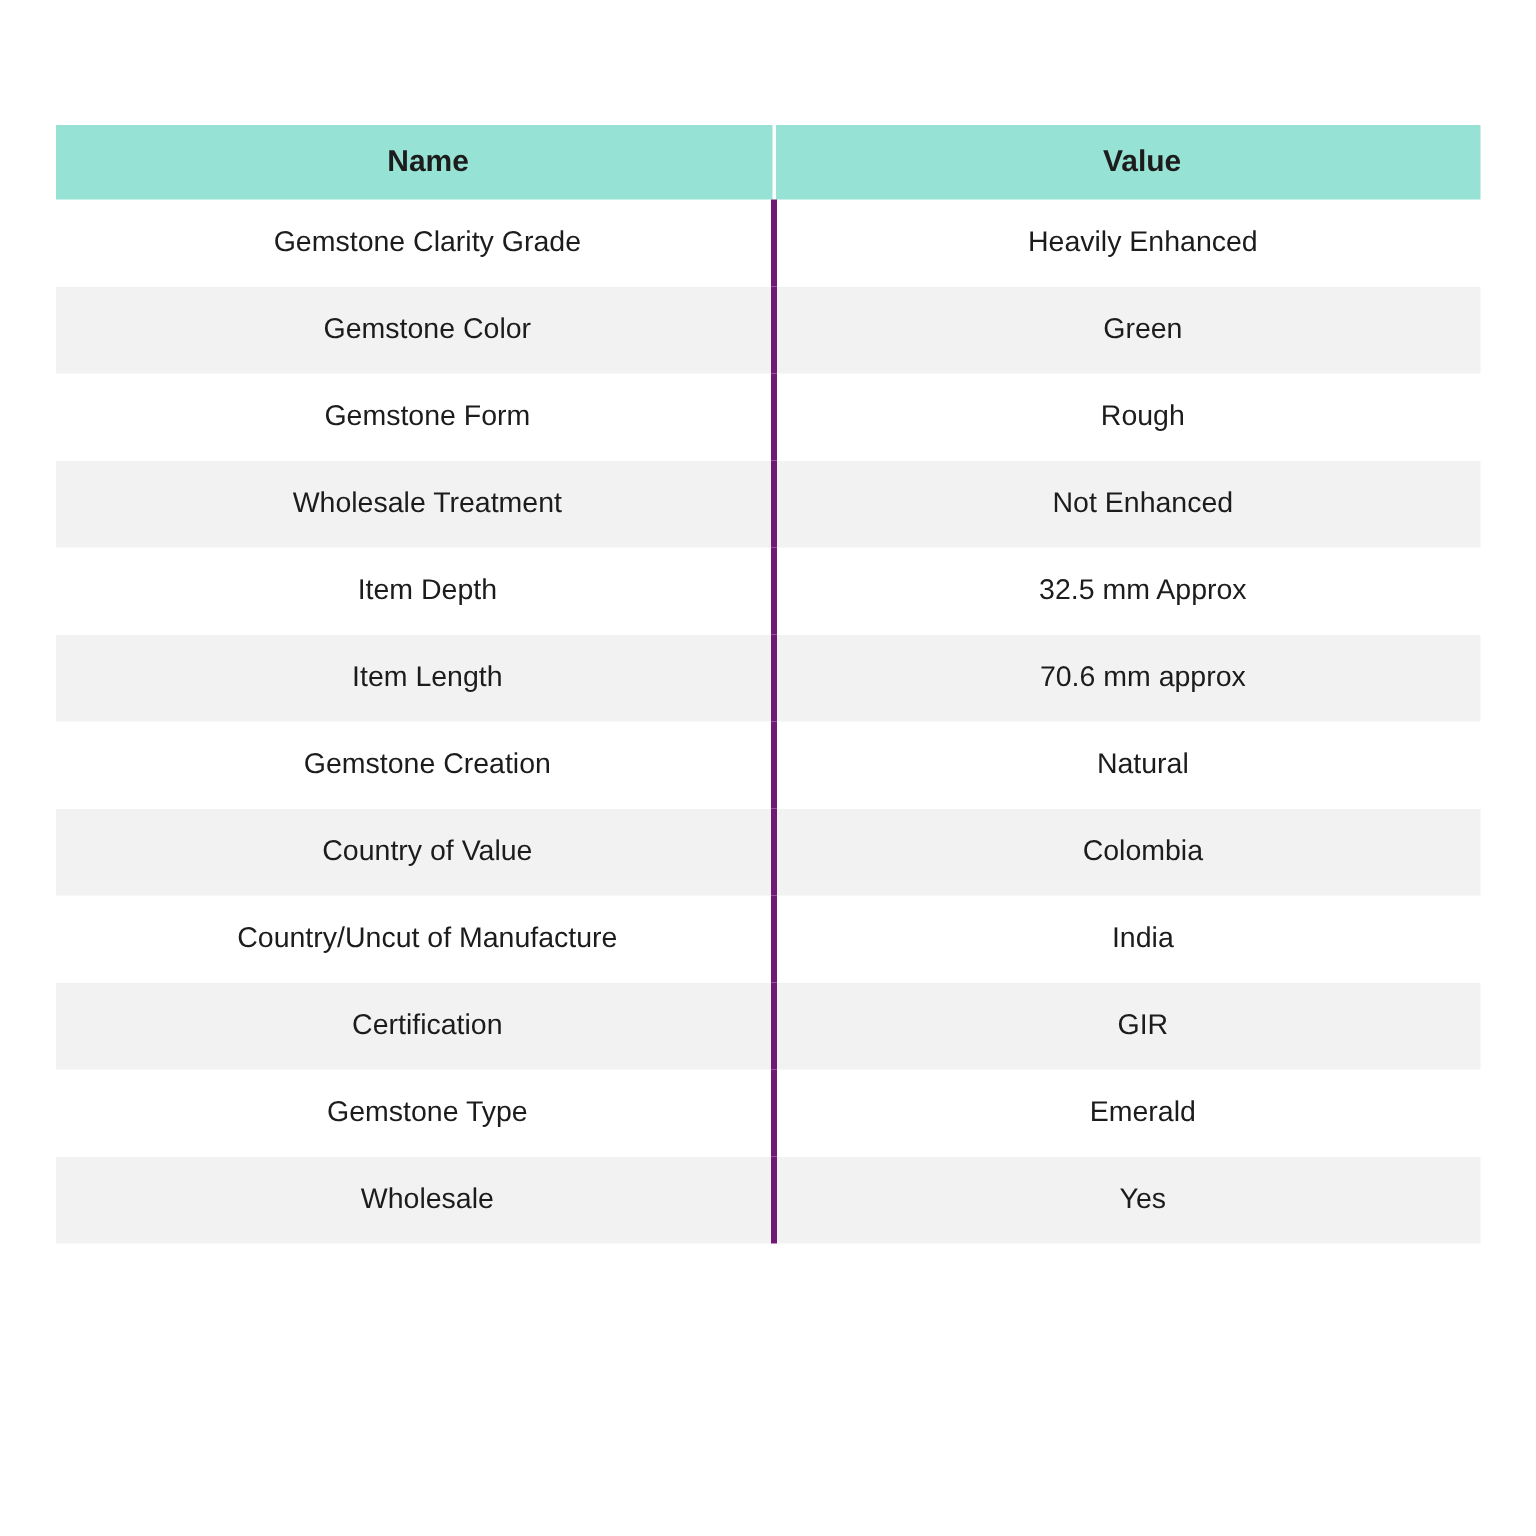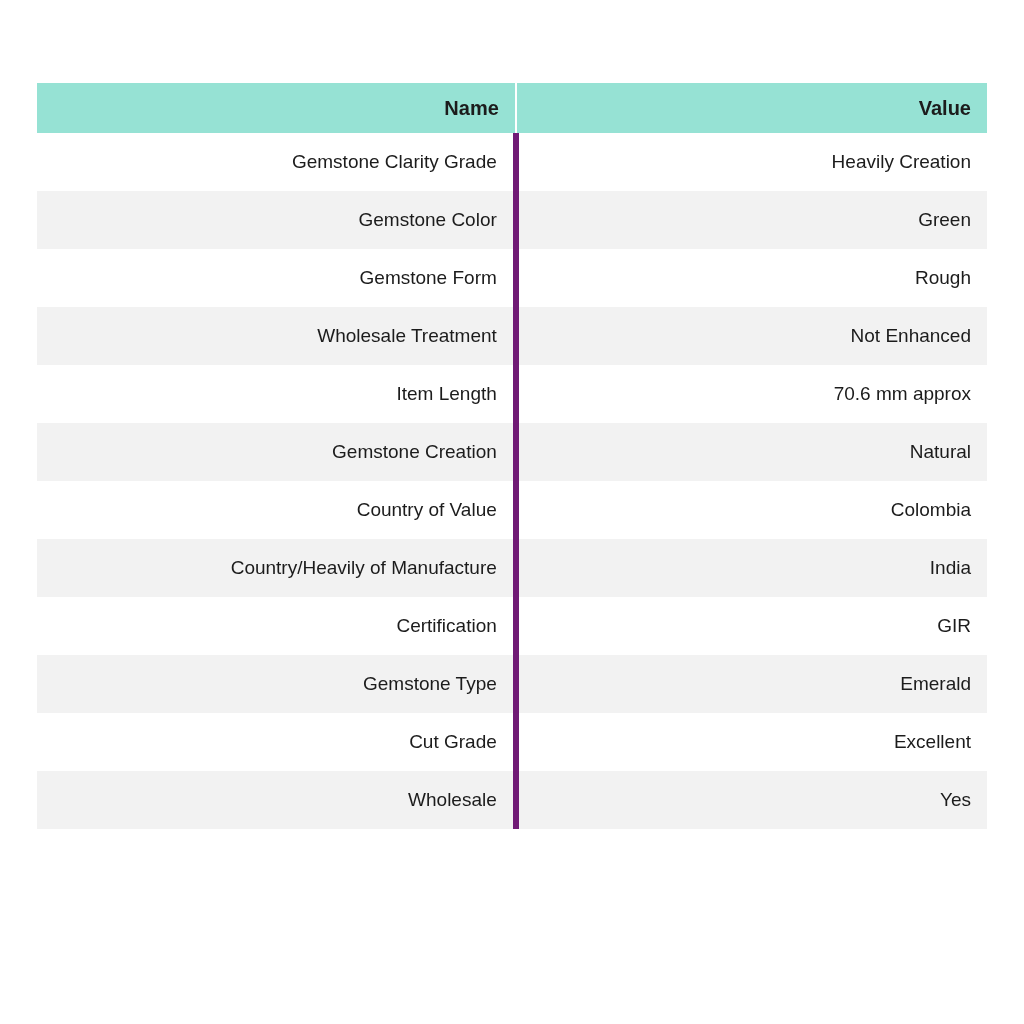--- a/index.html
+++ b/index.html
@@ -14,21 +14,21 @@
     height: 1024px;
     background: #ffffff;
     padding: 83px 37px 0 37px;
   }
   table.spec-table {
     width: 100%;
     border-collapse: collapse;
     table-layout: fixed;
   }
   table.spec-table th, table.spec-table td {
-    text-align: right;
+    text-align: center;
     vertical-align: middle;
     font-size: 19px;
     padding: 0 16px 0 35px;
     overflow: hidden;
     white-space: nowrap;
   }
   table.spec-table col.col-name  { width: 50.4%; }
   table.spec-table col.col-value { width: 49.6%; }
   table.spec-table thead th {
     height: 50px;
@@ -40,21 +40,21 @@
     border-right: 2px solid #ffffff;
   }
   table.spec-table tbody td {
     height: 58px;
     background: #ffffff;
   }
   table.spec-table tbody tr:nth-child(even) td {
     background: var(--row-alt-bg, #f2f2f2);
   }
   table.spec-table tbody td:first-child {
-    border-right: 6px solid #701a75;
+    border-right: 4px solid #701a75;
   }
 </style>
 </head>
 <body>
 
 <div class="page">
   <table class="spec-table">
     <colgroup>
       <col class="col-name">
       <col class="col-value">
@@ -62,61 +62,61 @@
     <thead>
       <tr>
         <th>Name</th>
         <th>Value</th>
       </tr>
     </thead>
     <tbody>
 
     <tr>
           <td>Gemstone Clarity Grade</td>
-          <td>Heavily Creation</td>
+          <td>Heavily Enhanced</td>
         </tr>
         <tr>
           <td>Gemstone Color</td>
           <td>Green</td>
         </tr>
         <tr>
           <td>Gemstone Form</td>
           <td>Rough</td>
         </tr>
         <tr>
           <td>Wholesale Treatment</td>
           <td>Not Enhanced</td>
         </tr>
         <tr>
+          <td>Item Depth</td>
+          <td>32.5 mm Approx</td>
+        </tr>
+        <tr>
           <td>Item Length</td>
           <td>70.6 mm approx</td>
         </tr>
         <tr>
           <td>Gemstone Creation</td>
           <td>Natural</td>
         </tr>
         <tr>
           <td>Country of Value</td>
           <td>Colombia</td>
         </tr>
         <tr>
-          <td>Country/Heavily of Manufacture</td>
+          <td>Country/Uncut of Manufacture</td>
           <td>India</td>
         </tr>
         <tr>
           <td>Certification</td>
           <td>GIR</td>
         </tr>
         <tr>
           <td>Gemstone Type</td>
           <td>Emerald</td>
         </tr>
         <tr>
-          <td>Cut Grade</td>
-          <td>Excellent</td>
-        </tr>
-        <tr>
           <td>Wholesale</td>
           <td>Yes</td>
         </tr>
       </tbody>
   </table>
 </div>
 
 </body></html>

